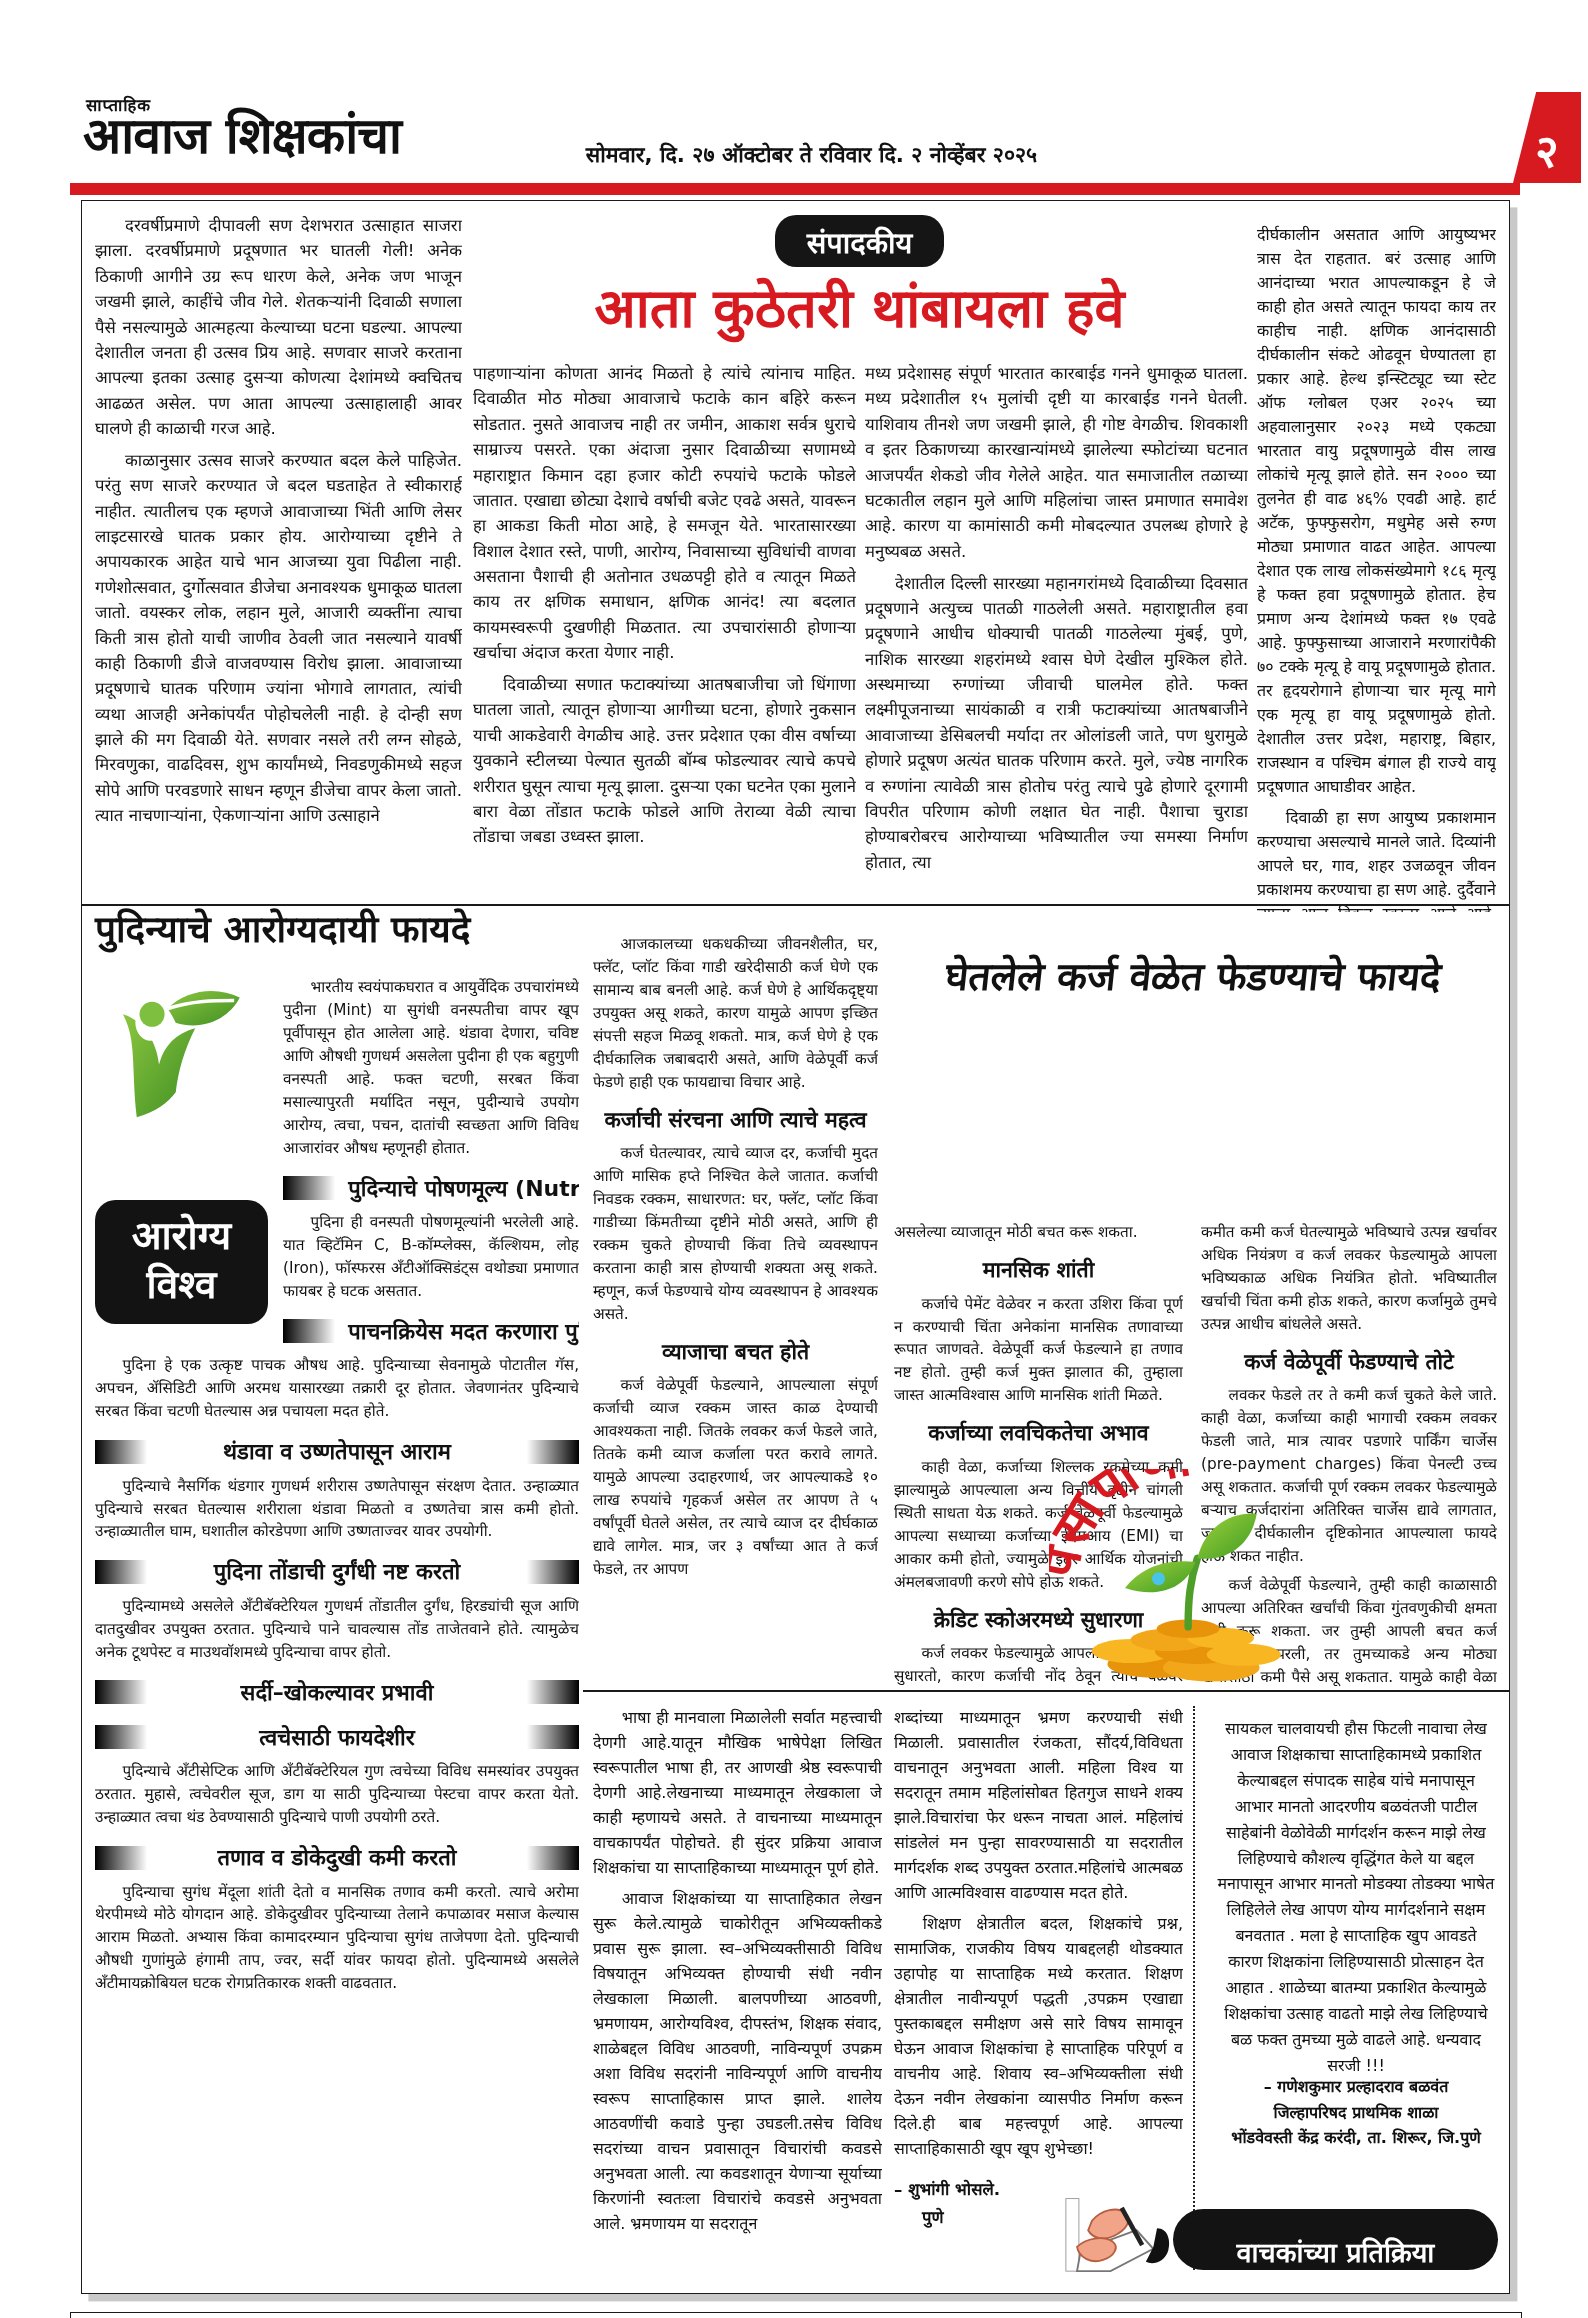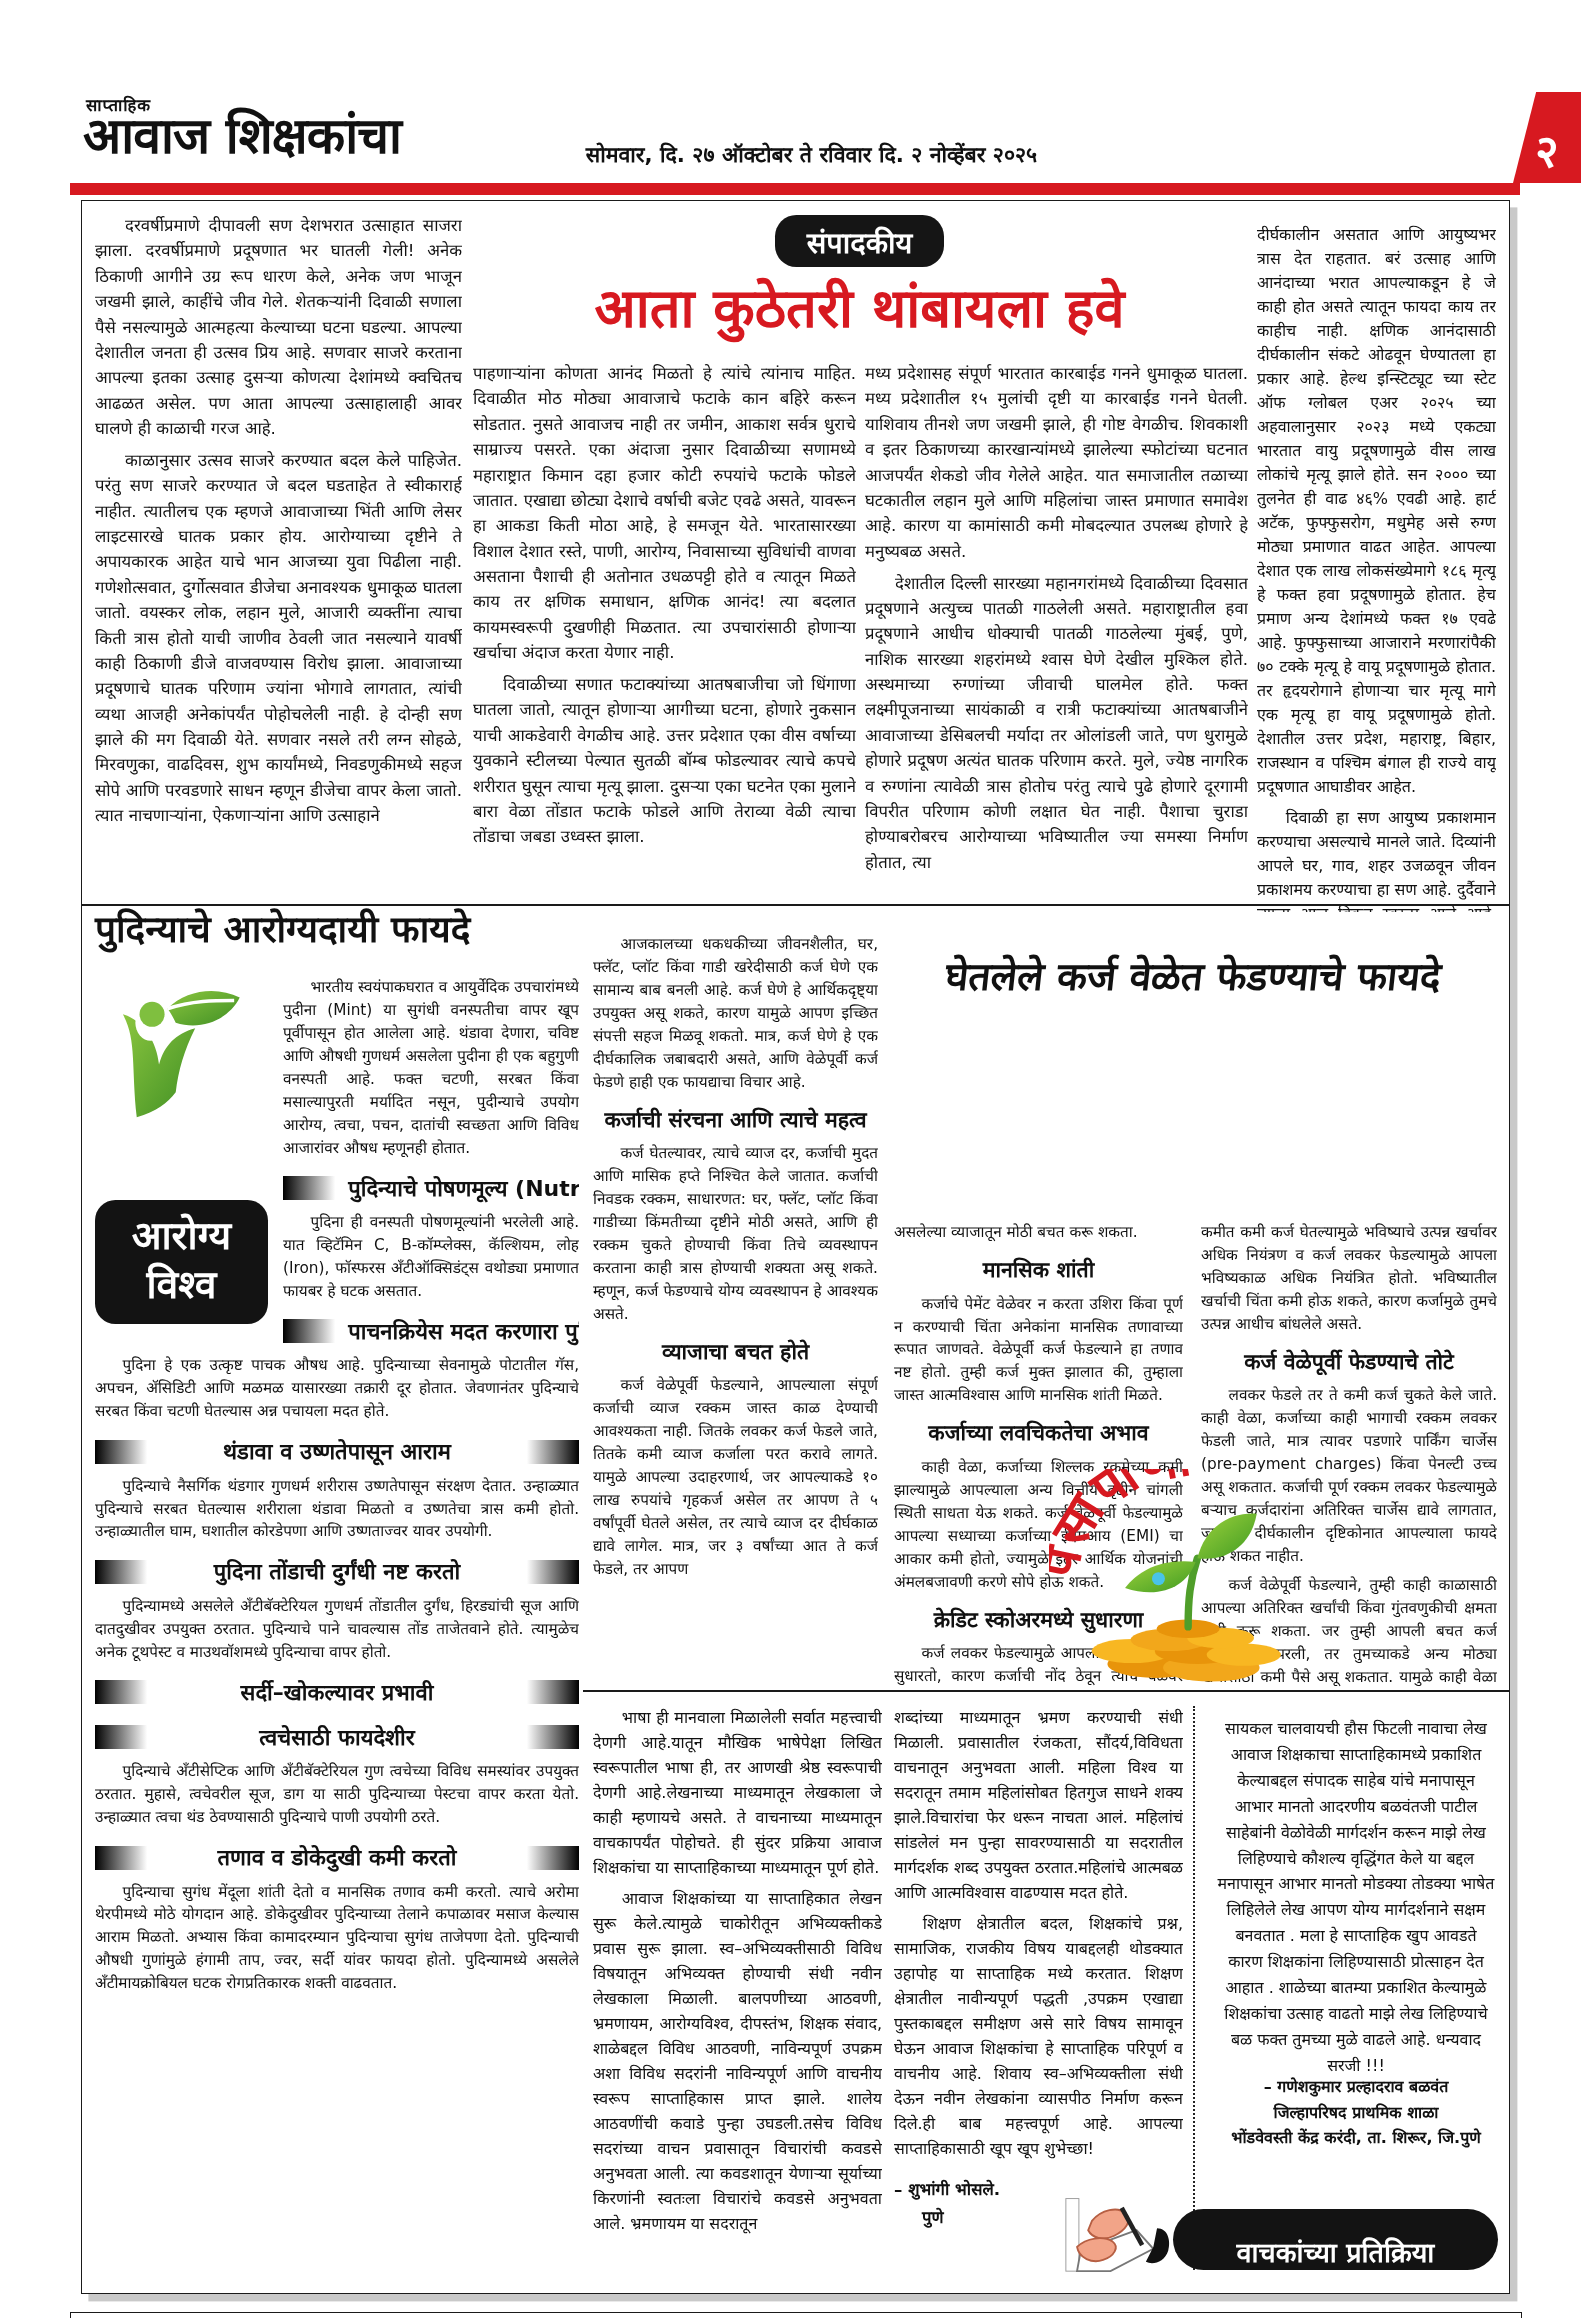--- a/index.html
+++ b/index.html
@@ -129,21 +129,21 @@
       <div class="mint-sec-h">
         <span class="cap"></span>
           <span class="t">पुदिन्याचे पोषणमूल्य (Nutritional Value)</span>
       </div>
       <p>पुदिना ही वनस्पती पोषणमूल्यांनी भरलेली आहे. यात व्हिटॅमिन C, B-कॉम्प्लेक्स, कॅल्शियम, लोह (Iron), फॉस्फरस अँटीऑक्सिडंट्स वथोड्या प्रमाणात फायबर हे घटक असतात.</p>
 
       <div class="mint-sec-h">
         <span class="cap"></span>
           <span class="t">पाचनक्रियेस मदत करणारा पुदिना</span>
       </div>
-      <p>पुदिना हे एक उत्कृष्ट पाचक औषध आहे. पुदिन्याच्या सेवनामुळे पोटातील गॅस, अपचन, ॲसिडिटी आणि मळमळ यासारख्या तक्रारी दूर होतात. जेवणानंतर पुदिन्याचे सरबत किंवा चटणी घेतल्यास अन्न पचायला मदत होते.</p>
+      <p>पुदिना हे एक उत्कृष्ट पाचक औषध आहे. पुदिन्याच्या सेवनामुळे पोटातील गॅस, अपचन, ॲसिडिटी आणि अरमध यासारख्या तक्रारी दूर होतात. जेवणानंतर पुदिन्याचे सरबत किंवा चटणी घेतल्यास अन्न पचायला मदत होते.</p>
 
       <div class="mint-sec-h">
         <span class="cap"></span>
           <span class="t">थंडावा व उष्णतेपासून आराम</span>
           <span class="cap r"></span>
       </div>
       <p>पुदिन्याचे नैसर्गिक थंडगार गुणधर्म शरीरास उष्णतेपासून संरक्षण देतात. उन्हाळ्यात पुदिन्याचे सरबत घेतल्यास शरीराला थंडावा मिळतो व उष्णतेचा त्रास कमी होतो. उन्हाळ्यातील घाम, घशातील कोरडेपणा आणि उष्णताज्वर यावर उपयोगी.</p>
 
       <div class="mint-sec-h">
         <span class="cap"></span>

